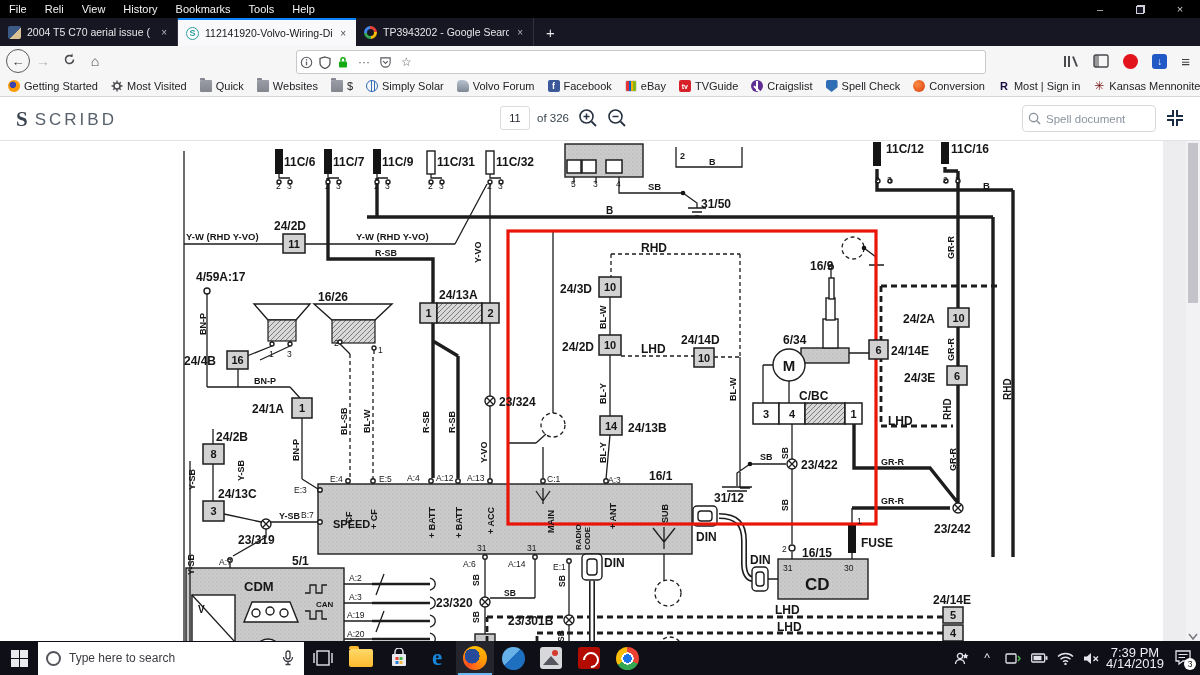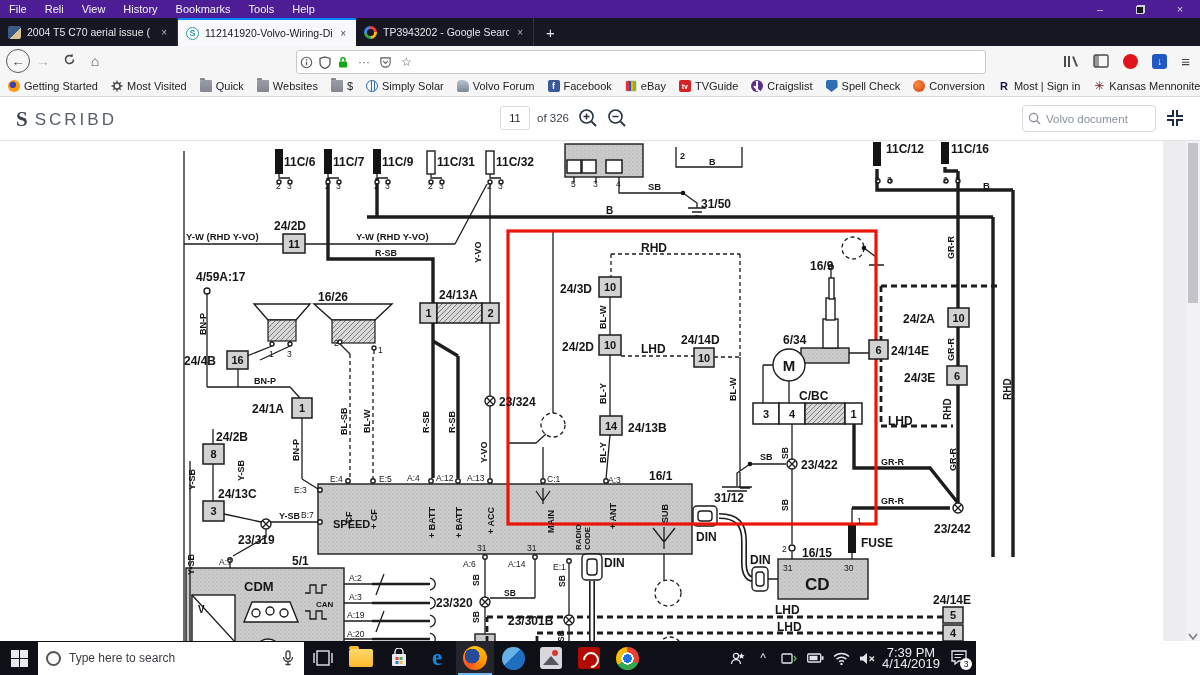--- a/index.html
+++ b/index.html
@@ -1,19 +1,19 @@
 <!DOCTYPE html>
 <html><head>
 <meta charset="utf-8">
 <style>
   html,body{margin:0;padding:0;background:#000;}
   #screen{position:relative;width:1200px;height:675px;overflow:hidden;background:#fff;
           font-family:"Liberation Sans",sans-serif;-webkit-font-smoothing:antialiased;}
   
-  #titlebar{position:absolute;left:0;top:0;width:1200px;height:18px;background:#4c1d95;color:#f4f4f6;
+  #titlebar{position:absolute;left:0;top:0;width:1200px;height:18px;background:#000000;color:#f4f4f6;
             font-size:11px;display:flex;align-items:center;}
   #titlebar .menu{padding:0 9px;}
   #winbtns{position:absolute;right:0;top:0;height:18px;display:flex;}
   #winbtns .wb{width:40px;height:18px;display:flex;align-items:center;justify-content:center;color:#cfd0d8;font-size:11px;}
   .restore-glyph{position:relative;width:9px;height:9px;}
   .restore-glyph i{position:absolute;border:1px solid #cfd0d8;width:6px;height:6px;display:block;}
   .restore-glyph i:first-child{right:0;top:0;}
   .restore-glyph i:last-child{left:0;bottom:0;background:#171724;}
   
   #tabbar{position:absolute;left:0;top:18px;width:1200px;height:28px;background:#171724;display:flex;align-items:flex-end;}
@@ -91,21 +91,21 @@
   .W{stroke:#1d1d1d;stroke-width:3.4;fill:none;}
   .d{stroke:#1d1d1d;stroke-width:1.3;fill:none;stroke-dasharray:4 3;}
   .D{stroke:#1d1d1d;stroke-width:2.8;fill:none;stroke-dasharray:6 4;}
   .g{fill:url(#speck);stroke:#1d1d1d;stroke-width:1.4;}
   .wh{fill:#fff;stroke:#1d1d1d;stroke-width:1.4;}
   .ht{fill:url(#hatch);stroke:#1d1d1d;stroke-width:1.2;}
   .blk{fill:#141414;stroke:none;}
   .cableO{stroke:#1d1d1d;stroke-width:6;fill:none;}
   .cableI{stroke:#fff;stroke-width:2.8;fill:none;}
   
-  #taskbar{position:absolute;left:0;top:641px;width:976px;height:34px;background:#0f0f18;display:flex;align-items:center;}
+  #taskbar{position:absolute;left:0;top:641px;width:1200px;height:34px;background:#0f0f18;display:flex;align-items:center;}
   #startbtn{width:38px;height:34px;display:flex;align-items:center;justify-content:center;}
   #tsearch{width:266px;height:33px;background:#fff;display:flex;align-items:center;font-size:12px;color:#3a3a40;gap:8px;padding-left:8px;box-sizing:border-box;}
   #tsearch .ring{width:15px;height:15px;border:2px solid #55555c;border-radius:50%;box-sizing:border-box;}
   #tsearch .ph{flex:1;}
   .tbslot{width:38px;height:34px;display:flex;align-items:center;justify-content:center;position:relative;}
   .tbslot.active{background:rgba(255,255,255,.09);}
   .tbslot.active:after{content:"";position:absolute;left:2px;right:2px;bottom:0;height:2px;background:#6cb8f0;}
   .ic-edge{color:#1686d8;font-weight:bold;font-size:23px;font-family:"Liberation Serif",serif;}
   .ic-ffox{width:24px;height:24px;border-radius:50%;
            background:radial-gradient(circle at 38% 42%,#274b9b 0 36%,transparent 37%),
@@ -300,21 +300,21 @@
     <svg id="zoomout" width="20" height="20" viewBox="0 0 20 20">
         <circle cx="8.5" cy="8.5" r="6.5" stroke="#273240" fill="none" stroke-width="1.6"></circle>
         <path d="M13.5,13.5 L18,18" stroke="#273240" stroke-width="1.8"></path>
         <path d="M5.5,8.5 H11.5" stroke="#273240" stroke-width="1.5"></path>
       </svg>
     <div id="docsearch">
       <svg width="13" height="13" viewBox="0 0 14 14" style="margin:0 5px">
           <circle cx="6" cy="6" r="4.5" stroke="#8a939e" fill="none" stroke-width="1.4"></circle>
           <path d="M9.5,9.5 L13,13" stroke="#8a939e" stroke-width="1.5"></path>
         </svg>
-      <span>Volvo document</span>
+      <span>Spell document</span>
     </div>
     <svg id="collapse" width="18" height="18" viewBox="0 0 18 18">
       <g stroke="#1b2d45" stroke-width="2" fill="none">
           <path d="M7,1 L7,7 L1,7"></path>
           <path d="M11,1 L11,7 L17,7"></path>
           <path d="M7,17 L7,11 L1,11"></path>
           <path d="M11,17 L11,11 L17,11"></path>
         </g>
     </svg>
   </div>

